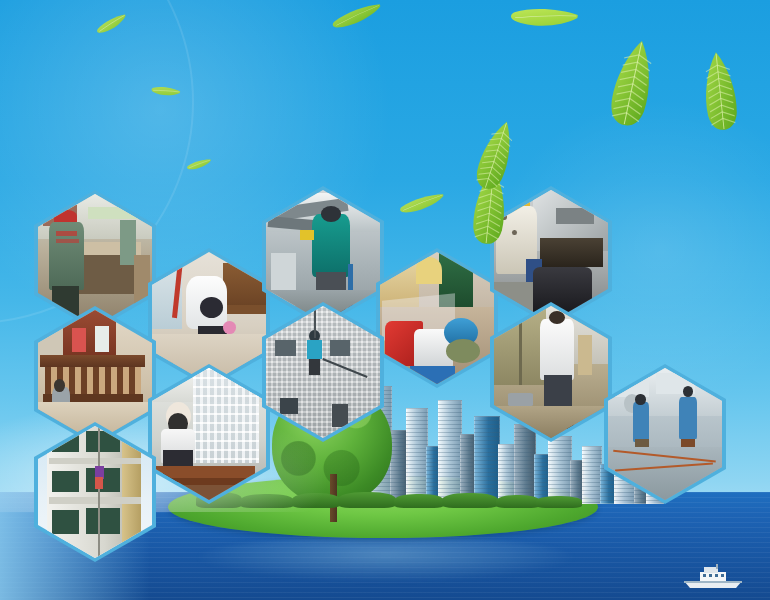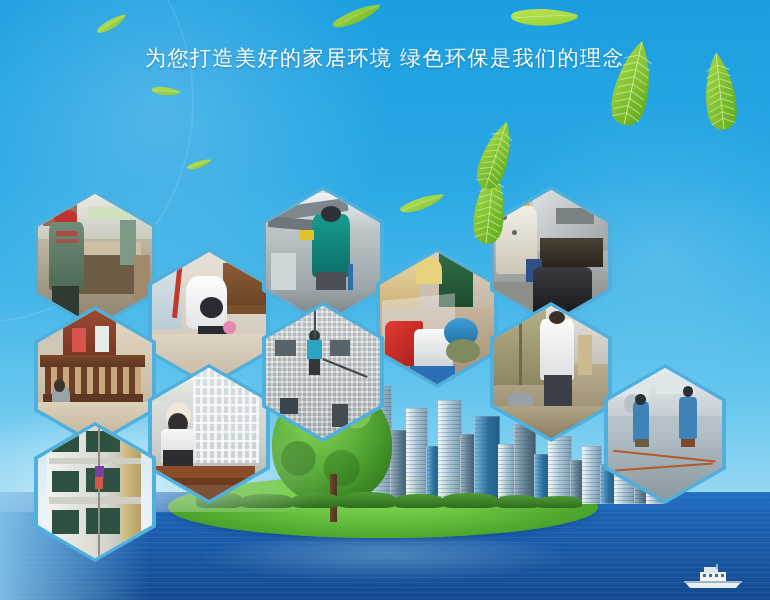--- a/index.html
+++ b/index.html
@@ -444,21 +444,20 @@
           <path d="M50 76.8 L20 83.8" stroke="#dff3ae" stroke-width="1.6" opacity="0.55" fill="none"></path>
           <path d="M50 76.8 L80 83.8" stroke="#dff3ae" stroke-width="1.6" opacity="0.55" fill="none"></path>
           <path d="M50 85.39999999999999 L20 92.39999999999999" stroke="#dff3ae" stroke-width="1.6" opacity="0.55" fill="none"></path>
           <path d="M50 85.39999999999999 L80 92.39999999999999" stroke="#dff3ae" stroke-width="1.6" opacity="0.55" fill="none"></path>
           <path d="M50 2 L50 99" stroke="#dff3ae" stroke-width="2.2" opacity="0.8" fill="none"></path>
         </svg>
       </div>
     </div>
 
   <div class="headline-wrap">
-    <p class="subheadline">为您打造美好的家居环境 绿色环保是我们的理念</p>
   </div>
 
   <div id="hexfield">
       <div class="hex" title="工人拆除墙面作业" style="left: 34px; top: 190px; width: 122px; height: 140px;">
         <div class="hexinner"></div>
         <div class="hexphoto">
           <div class="scene">
     <div class="bg" style="background:linear-gradient(180deg,#cfd4cc 0%,#b9b09b 42%,#8d7f68 100%)"></div>
     <div class="sh" style="left:0;top:0;width:100%;height:34%;background:linear-gradient(180deg,#e8eae4,#c9cbbf)"></div>
     <div class="sh" style="left:4%;top:8%;width:30%;height:16%;background:#9a6b5a"></div>

